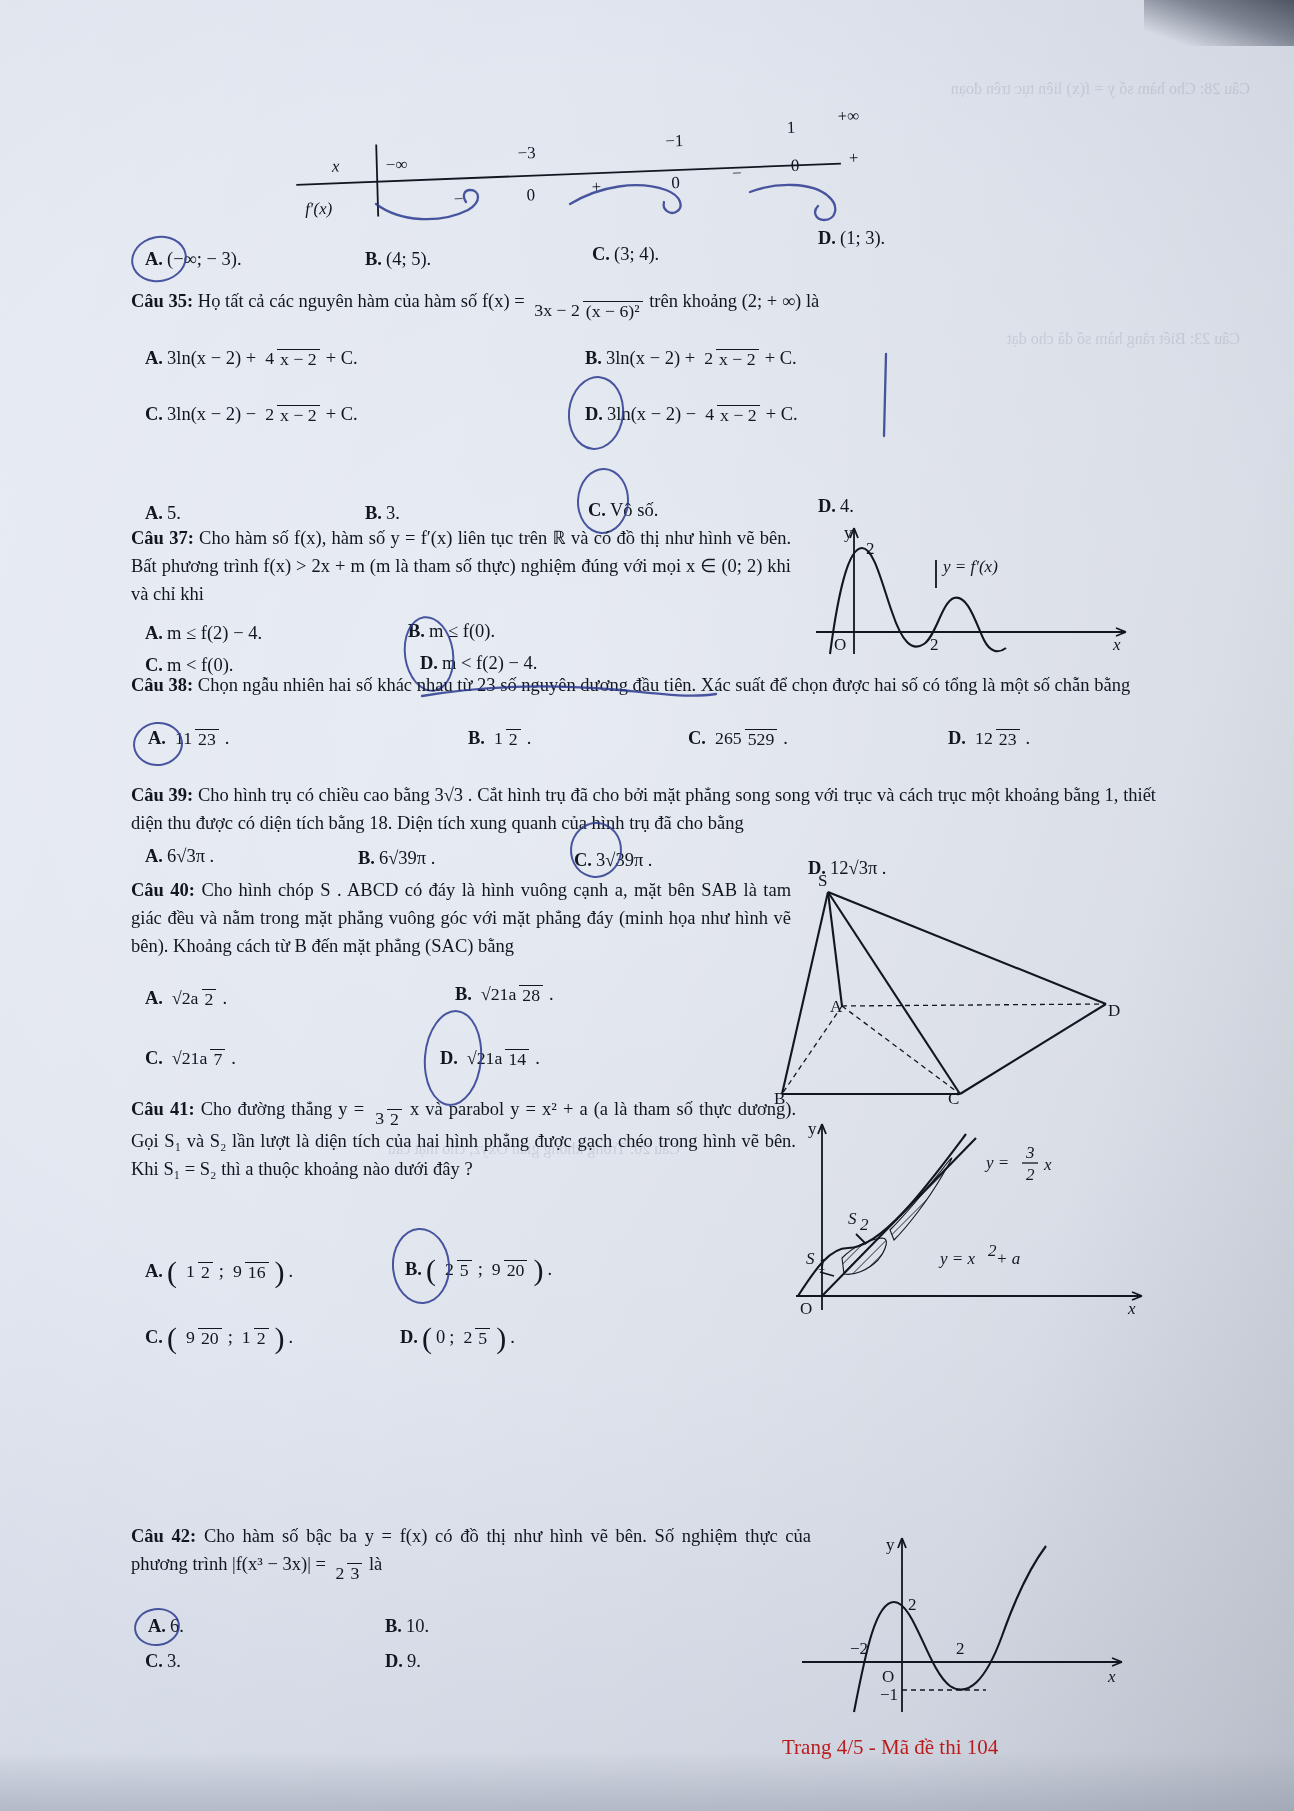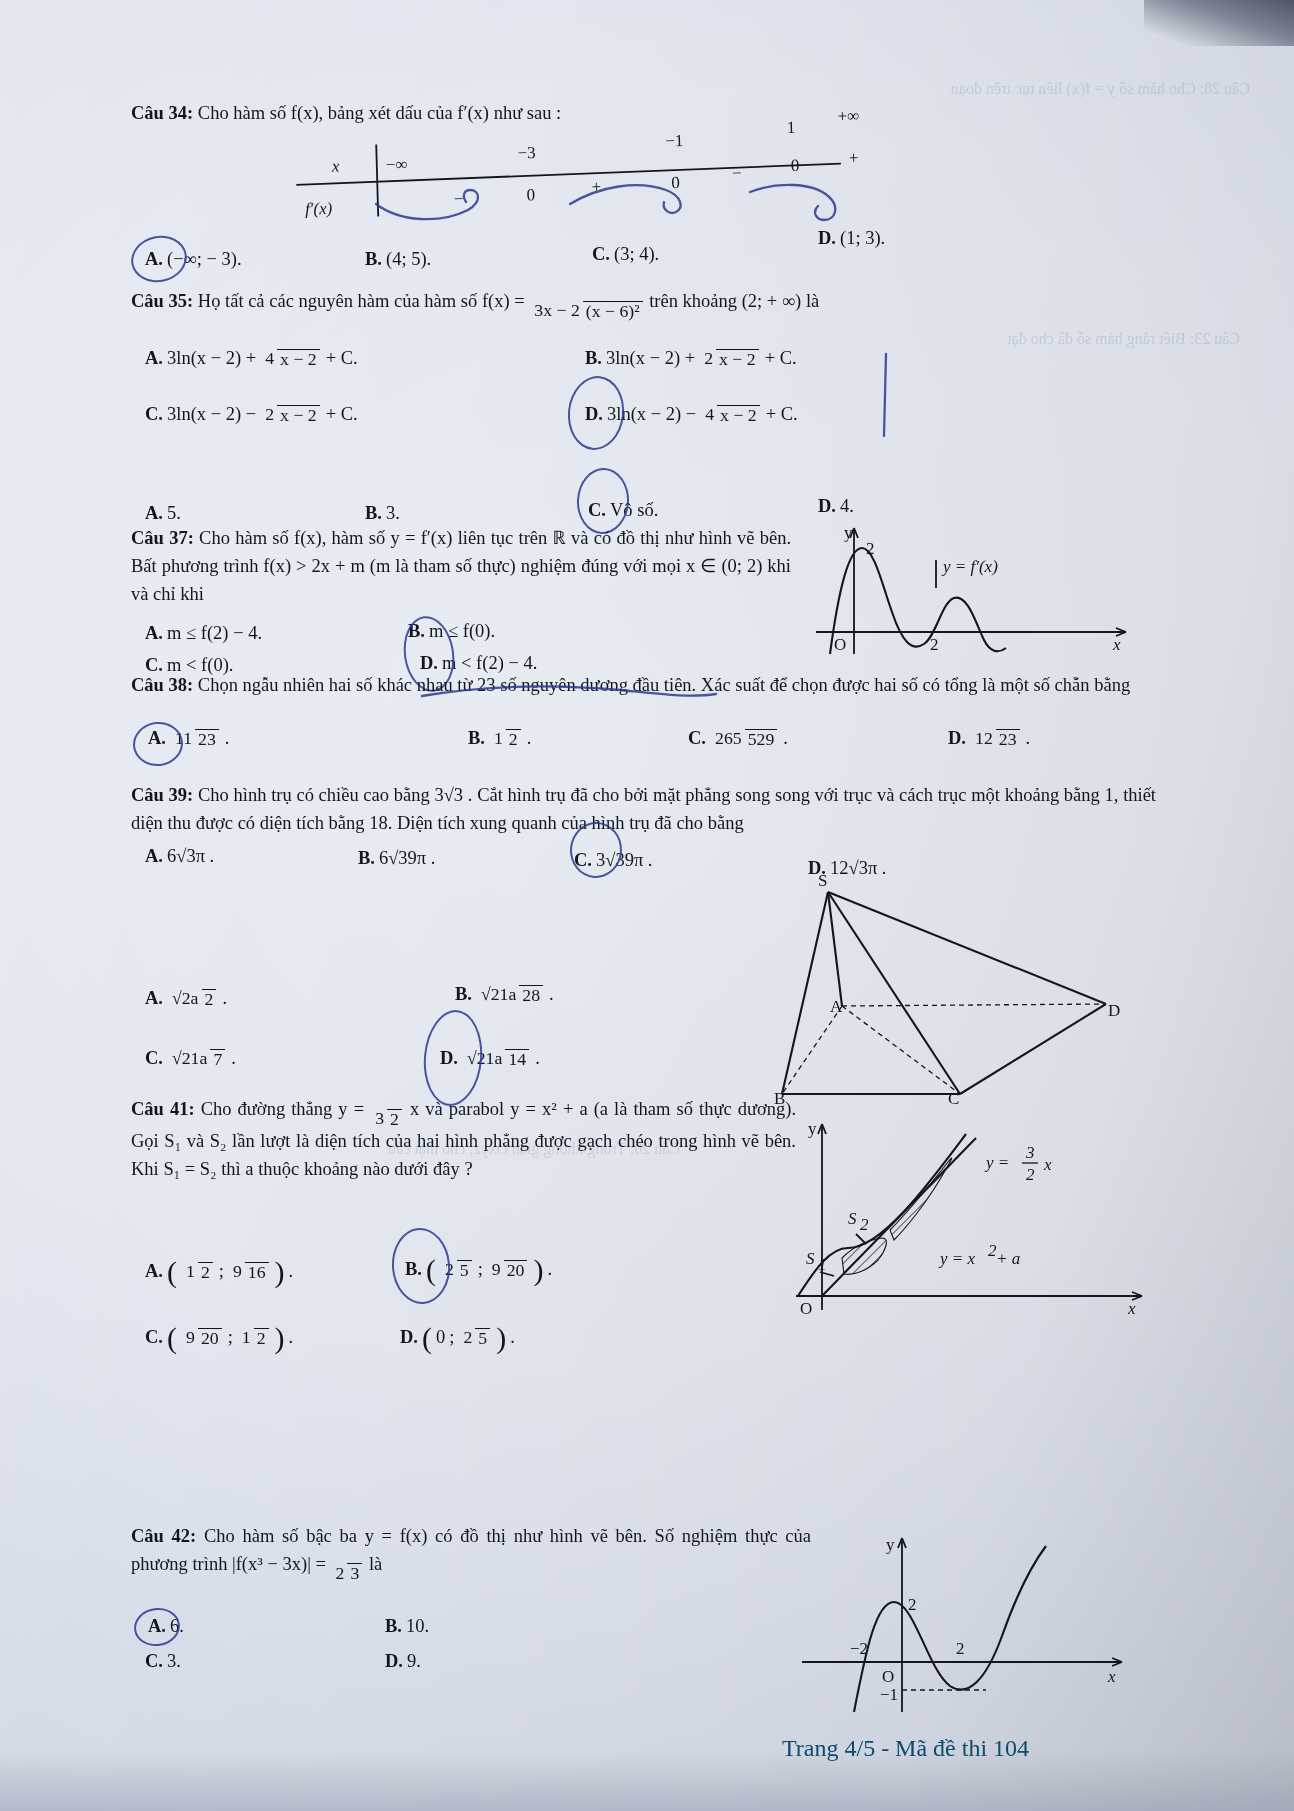--- a/index.html
+++ b/index.html
@@ -61,42 +61,38 @@
   .pen-stroke{position:absolute;pointer-events:none;}
   .pen-stroke path,.pen-stroke line{stroke:#2b3a8f;fill:none;stroke-width:2.3;opacity:.85;stroke-linecap:round;}
 
   svg.fig{position:absolute;overflow:visible;}
   svg.fig .axis{stroke:#11161f;stroke-width:1.8;fill:none;}
   svg.fig .curve{stroke:#11161f;stroke-width:2.1;fill:none;}
   svg.fig .dash{stroke:#11161f;stroke-width:1.3;fill:none;stroke-dasharray:5 4;}
   svg.fig text{font-family:"Liberation Serif",serif;font-style:italic;font-size:17px;fill:#11161f;}
   svg.fig text.up{font-style:normal;}
 
-  .footer{position:absolute;color:#0c4a6e;font-size:24px;}
+  .footer{position:absolute;color:#b91c1c;font-size:21px;}
 
   
   .bleed{position:absolute;color:rgba(40,55,90,.13);font-size:16px;transform:scaleX(-1);pointer-events:none;font-family:"Liberation Serif",serif;}
 </style>
 </head>
 <body>
 
 <div id="paper"></div>
 <div class="corner-shadow"></div>
 <div class="edge-bottom"></div>
 
 <div id="content">
 
   <div class="bleed" style="left:830px;top:80px;width:420px;">Câu 28: Cho hàm số y = f(x) liên tục trên đoạn</div>
   <div class="bleed" style="left:860px;top:330px;width:380px;">Câu 23: Biết rằng hàm số đã cho đạt</div>
   <div class="bleed" style="left:120px;top:1140px;width:560px;">Câu 20: Trong không gian Oxyz, cho mặt cầu</div>
 
-  <div class="q" style="left:131px;top:100px;width:530px;">
-    <span class="qn">Câu 34:</span>
-    <span>Cho hàm số f(x), bảng xét dấu của f′(x) như sau :</span>
-  </div>
 
   <svg class="fig" style="left:296px;top:125px;width:560px;height:90px;" viewBox="0 0 560 90">
     <g transform="rotate(-1.6 280 45)">
       <line class="axis" x1="0" y1="52" x2="545" y2="46" stroke-width="1.7"></line>
       <line class="axis" x1="81" y1="14" x2="81" y2="86" stroke-width="1.7"></line>
       <text x="36" y="40" font-size="20">x</text>
       <text x="8" y="82" font-size="20">f′(x)</text>
       <text class="up" x="90" y="40" font-size="20">−∞</text>
       <text class="up" x="222" y="32" font-size="20">−3</text>
       <text class="up" x="370" y="24" font-size="20">−1</text>
@@ -310,20 +306,24 @@
   <div class="ans" style="position:absolute;left:574px;top:850px;">
     <span class="lab">C.</span>
     <span>3√39π .</span>
   </div>
   <div class="pen-ellipse" style="left:570px;top:822px;width:48px;height:52px;transform:rotate(4deg);"></div>
   <div class="ans" style="position:absolute;left:808px;top:858px;">
     <span class="lab">D.</span>
     <span>12√3π .</span>
   </div>
 
+  <div class="q" style="left:131px;top:877px;width:660px;">
+    <span class="qn">Câu 40:</span>
+    <span>Cho hình chóp S . ABCD có đáy là hình vuông cạnh a, mặt bên SAB là tam giác đều và nằm trong mặt phẳng vuông góc với mặt phẳng đáy (minh họa như hình vẽ bên). Khoảng cách từ B đến mặt phẳng (SAC) bằng</span>
+  </div>
 
   <svg class="fig" style="left:770px;top:872px;width:400px;height:240px;" viewBox="0 0 400 240">
 
     <text class="up" x="48" y="14" font-style="italic">S</text>
     <text class="up" x="-8" y="232" font-style="italic" transform="translate(12,0)">B</text>
     <text class="up" x="178" y="232" font-style="italic">C</text>
     <text class="up" x="60" y="140" font-style="italic">A</text>
     <text class="up" x="338" y="144" font-style="italic">D</text>
 
     <path class="curve" d="M58 20 L12 222"></path>

